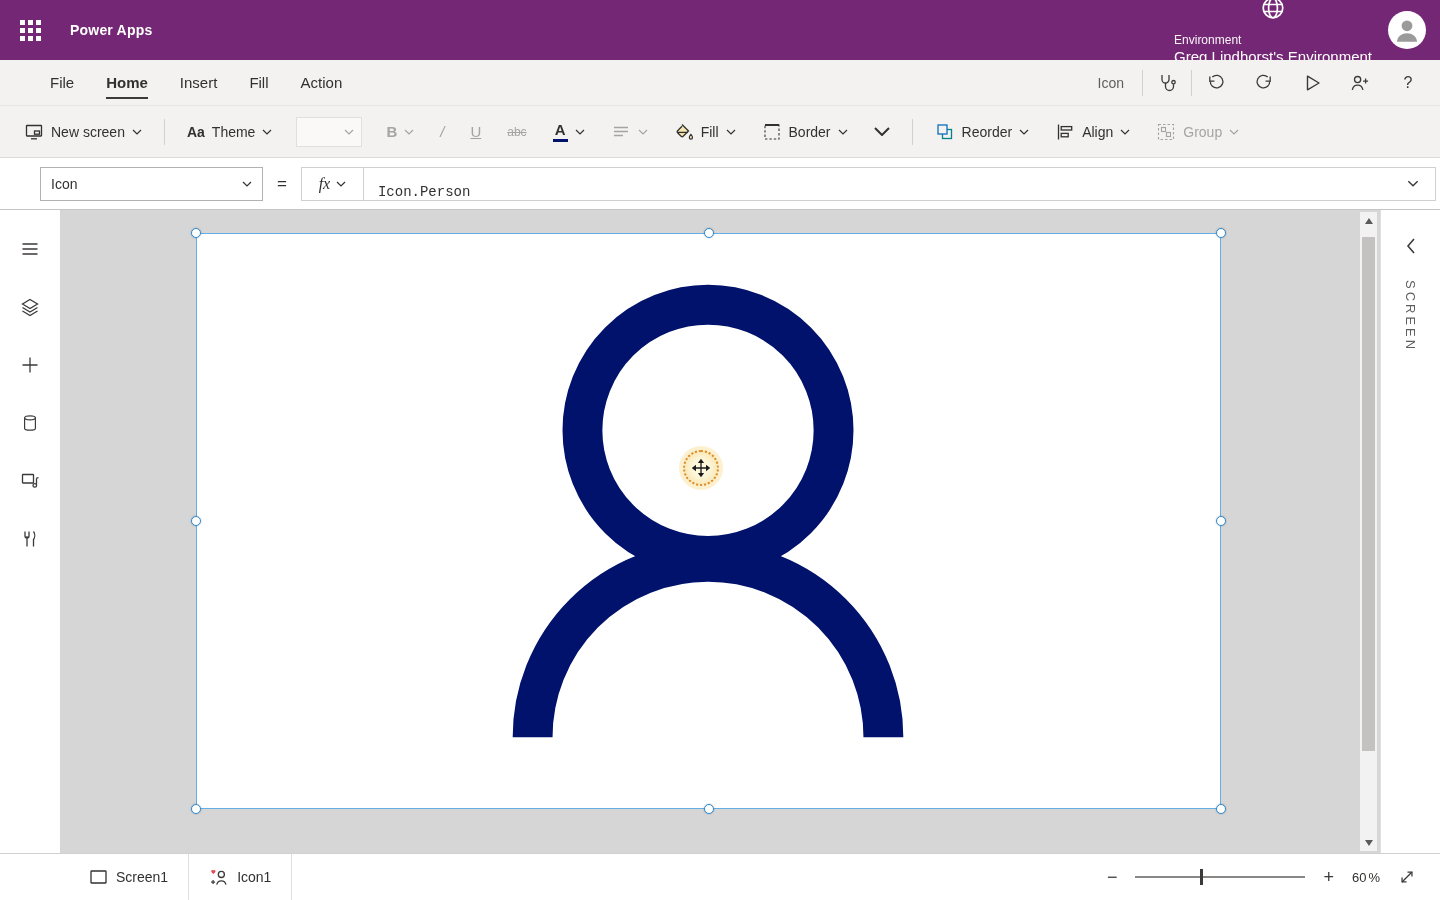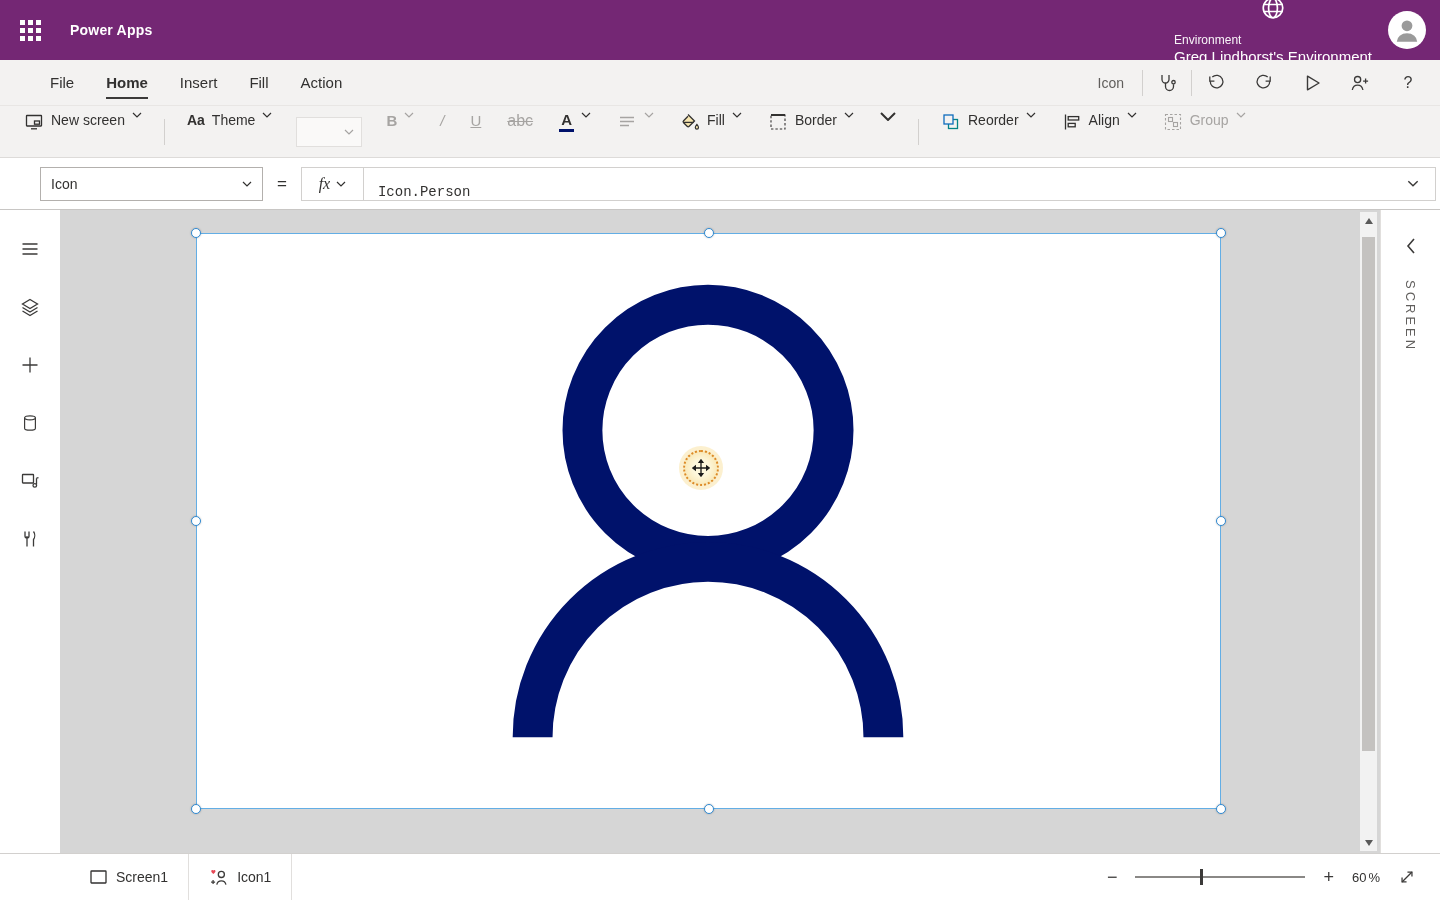--- a/index.html
+++ b/index.html
@@ -41,30 +41,30 @@
   .menu-item.active span{font-weight:700;}
   .menu-item.active span::after{content:"";position:absolute;left:0;right:0;bottom:-4px;height:2px;background:#3b3a39;}
   .menubar-right{margin-left:auto;display:flex;align-items:center;height:100%;padding-right:8px;}
   .ctx-label{color:var(--text-muted);font-size:14px;margin:0 18px;}
   .vdiv{width:1px;height:26px;background:#d2d0ce;flex:0 0 auto;}
   .iconbtn{width:48px;height:100%;display:grid;place-items:center;color:#3b3a39;}
   .iconbtn.help{font-size:16px;}
 
   
   .ribbon{height:52px;background:var(--chrome-gray);display:flex;align-items:center;padding:0 12px;border-bottom:1px solid #dddbd9;flex:0 0 auto;gap:2px;}
-  .rbtn{display:flex;align-items:flex-start;gap:7px;padding:0 12px;height:40px;font-size:14px;color:var(--text-dark);border-radius:2px;}
+  .rbtn{display:flex;align-items:center;gap:7px;padding:0 12px;height:40px;font-size:14px;color:var(--text-dark);border-radius:2px;}
   .rbtn.disabled{color:var(--disabled-gray);cursor:default;}
   .rbtn .lbl{white-space:nowrap;}
   .ribbon .vdiv{margin:0 8px;}
   .push-right{margin-left:auto;}
   .font-select{width:66px;height:30px;background:#faf9f8;border:1px solid #e1dfdd;display:flex;align-items:center;justify-content:flex-end;padding:0 7px;color:var(--disabled-gray);margin:0 10px;cursor:pointer;}
   .g-bold{font-weight:700;font-size:15px;}
   .g-italic{font-style:italic;font-size:15px;}
   .g-underline{text-decoration:underline;font-size:15px;}
-  .g-strike{text-decoration:line-through;font-size:16px;}
+  .g-strike{text-decoration:line-through;font-size:12px;}
   .fc{display:flex;flex-direction:column;align-items:center;line-height:1;}
   .fc .fc-letter{font-size:15px;font-weight:600;}
   .fc .fc-bar{width:15px;height:3px;background:var(--icon-navy);margin-top:2px;}
   .aa{font-size:14px;font-weight:600;}
   .morechev path{fill:none;stroke:currentColor;stroke-width:2;}
 
   
   .formulabar{height:52px;background:#fff;display:flex;align-items:center;padding:0 4px 0 40px;border-bottom:1px solid #c8c6c4;flex:0 0 auto;}
   .prop-select{width:223px;height:34px;border:1px solid #b3b0ad;background:#fff;display:flex;align-items:center;justify-content:space-between;padding:0 10px;font-size:14px;cursor:pointer;flex:0 0 auto;}
   .eq{margin:0 14px;font-size:17px;color:var(--text-dark);}

